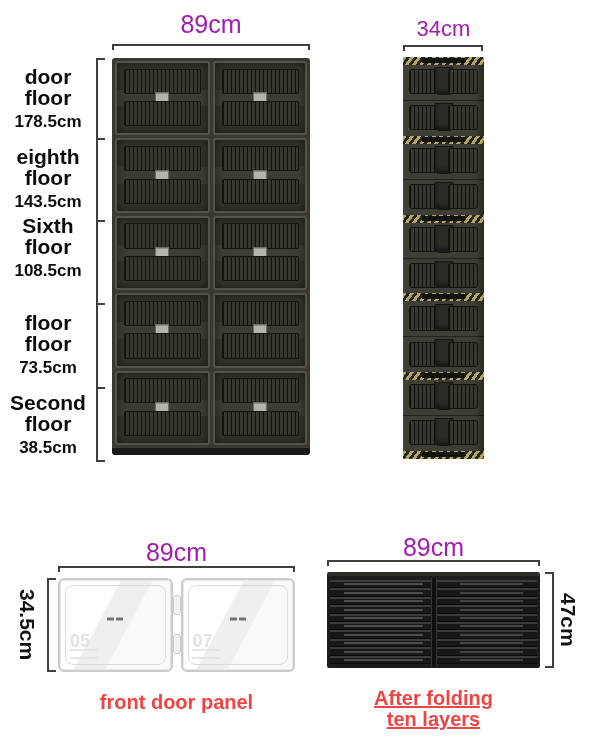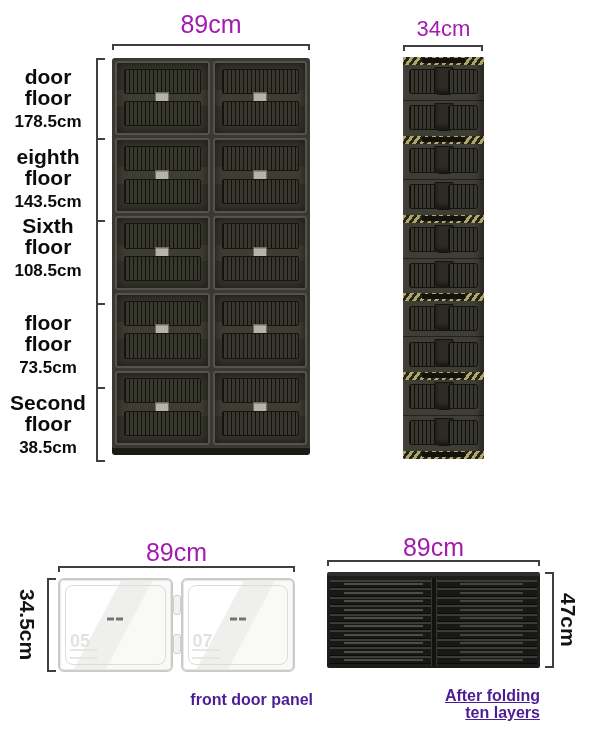--- a/index.html
+++ b/index.html
@@ -14,21 +14,21 @@
   
   .dim-label{font-weight:normal;text-align:center;color:#a21caf;}
   .big{font-size:25px;}
   .mid{font-size:22px;}
   .vert-label{writing-mode:vertical-rl;display:flex;align-items:center;justify-content:center;
               font-weight:bold;font-size:21px;color:#141414;}
   .floor-label{display:flex;flex-direction:column;align-items:center;justify-content:center;
                text-align:center;color:#0c0c0c;}
   .floor-name{font-size:21px;font-weight:bold;line-height:1.0;}
   .floor-height{font-size:17px;font-weight:bold;margin-top:4px;}
-  .caption{font-weight:bold;font-size:16px;text-align:right;color:#4c1d95;line-height:1.05;}
+  .caption{font-weight:bold;font-size:20px;text-align:center;color:#ef4444;line-height:1.05;}
   
   .cabinet{background:#3a3831;padding:3px;box-sizing:border-box;display:grid;
            grid-template-columns:1fr 1fr;grid-auto-rows:1fr;gap:3px;border-radius:3px;
            border-bottom:7px solid #1b1a16;}
   .cab-box{position:relative;border:2px solid #54524a;border-radius:3px;overflow:hidden;
            background:linear-gradient(180deg,#34332b 0 38%,#3e3d34 38% 62%,#34332b 62% 100%);
            box-shadow:inset 0 0 10px rgba(0,0,0,.55);}
   .vent{position:absolute;left:8%;width:83%;height:33%;background-color:#26251f;
         background-image:repeating-linear-gradient(90deg,rgba(0,0,0,.55) 0 1px,rgba(104,100,86,.28) 1px 4px);
         border:1px solid #15140e;border-radius:2px;}

